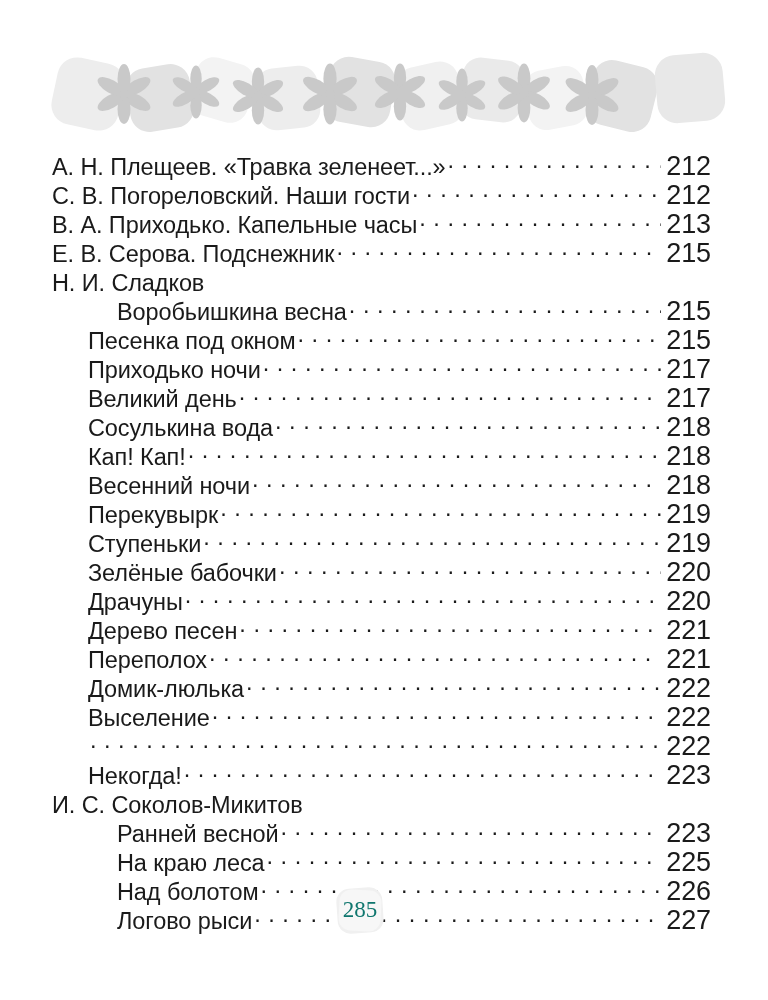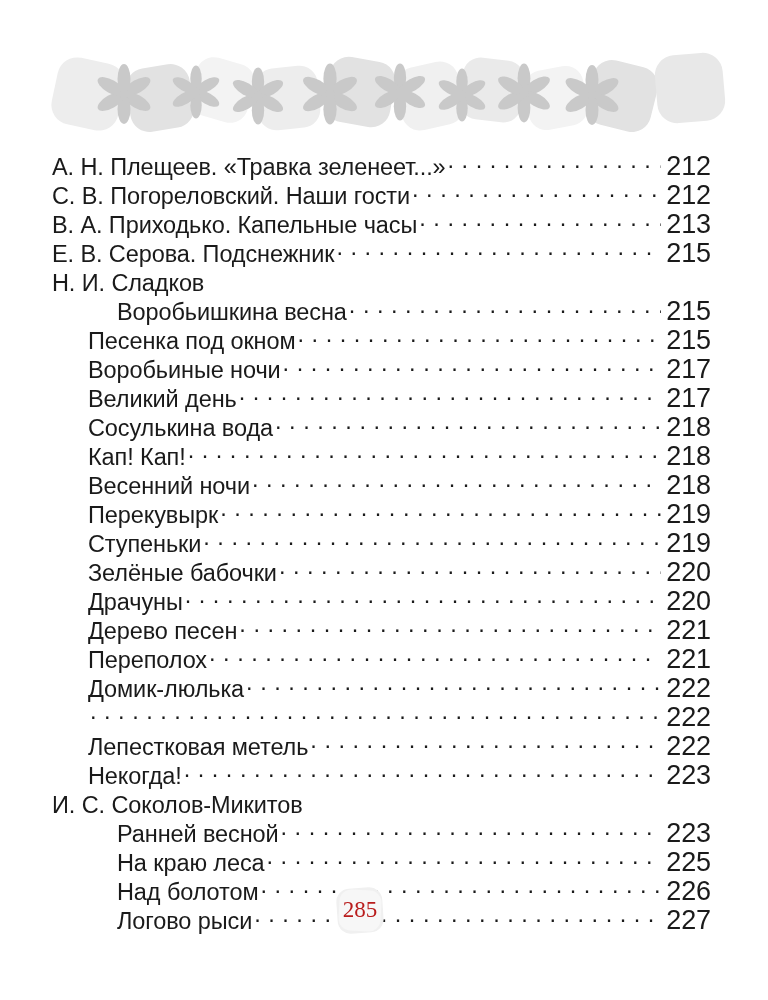--- a/index.html
+++ b/index.html
@@ -94,21 +94,21 @@
     inset: 0;
   }
   .page-badge .badge-num {
     position: absolute;
     inset: 0;
     display: flex;
     align-items: center;
     justify-content: center;
     font-family: "Liberation Serif", serif;
     font-size: 23px;
-    color: #b91c1c;
+    color: #0f766e;
     padding-bottom: 2px;
   }
 </style>
 </head>
 <body>
 
 <div class="ornament">
   <svg width="768" height="96" viewBox="0 0 768 96" xmlns="http://www.w3.org/2000/svg">
     <defs>
       <g id="flower6">
@@ -178,21 +178,21 @@
       <span class="toc-title">Воробьишкина весна</span>
       <span class="toc-leader"></span>
       <span class="toc-page">215</span>
     </div>
     <div class="toc-row lvl2">
       <span class="toc-title">Песенка под окном</span>
       <span class="toc-leader"></span>
       <span class="toc-page">215</span>
     </div>
     <div class="toc-row lvl2">
-      <span class="toc-title">Воробьиные ночи</span>
+      <span class="toc-title">Приходько ночи</span>
       <span class="toc-leader"></span>
       <span class="toc-page">217</span>
     </div>
     <div class="toc-row lvl2">
       <span class="toc-title">Великий день</span>
       <span class="toc-leader"></span>
       <span class="toc-page">217</span>
     </div>
     <div class="toc-row lvl2">
       <span class="toc-title">Сосулькина вода</span>
@@ -238,25 +238,25 @@
       <span class="toc-title">Переполох</span>
       <span class="toc-leader"></span>
       <span class="toc-page">221</span>
     </div>
     <div class="toc-row lvl2">
       <span class="toc-title">Домик-люлька</span>
       <span class="toc-leader"></span>
       <span class="toc-page">222</span>
     </div>
     <div class="toc-row lvl2">
+      <span class="toc-title">Выселение</span>
       <span class="toc-leader"></span>
       <span class="toc-page">222</span>
     </div>
     <div class="toc-row lvl2">
-      <span class="toc-title">Лепестковая метель</span>
       <span class="toc-leader"></span>
       <span class="toc-page">222</span>
     </div>
     <div class="toc-row lvl2">
       <span class="toc-title">Некогда!</span>
       <span class="toc-leader"></span>
       <span class="toc-page">223</span>
     </div>
     <div class="toc-row lvl0 nopage">
       <span class="toc-title">И. С. Соколов-Микитов</span>

